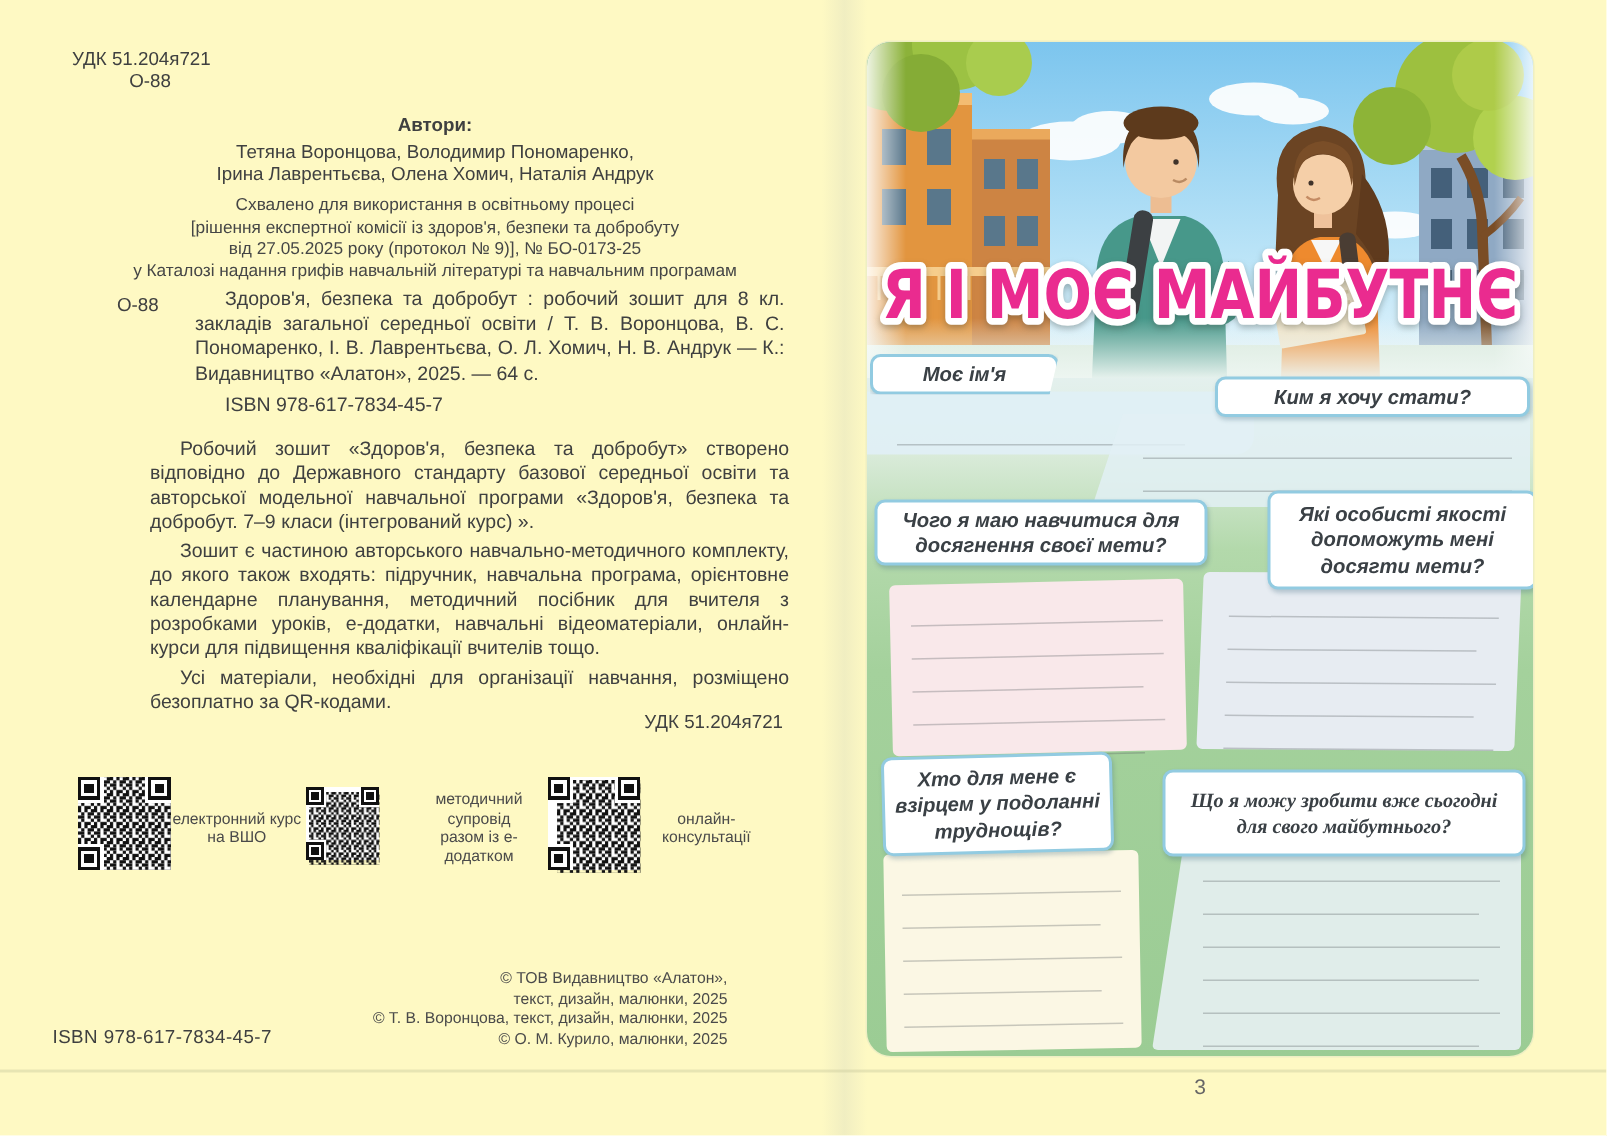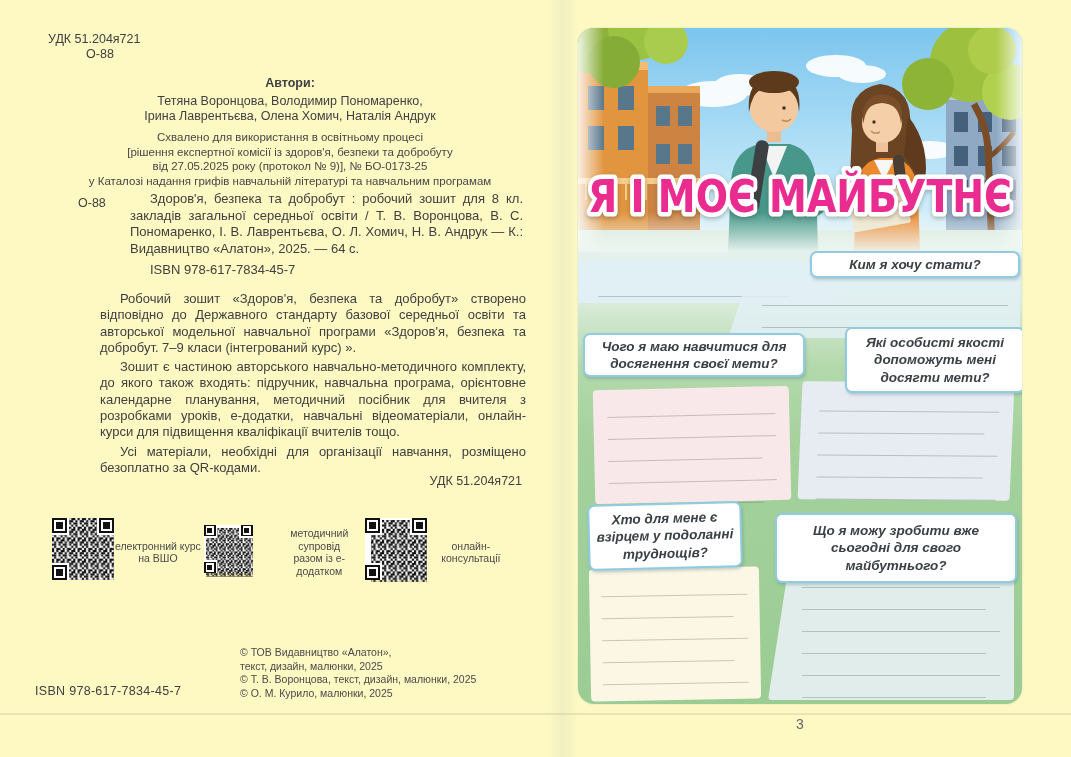--- a/index.html
+++ b/index.html
@@ -19,21 +19,21 @@
   .bib{position:absolute;left:130px;top:191px;width:393px;font-size:13px;line-height:16.5px;text-align:justify;}
   .bib .entry{text-indent:20px;margin:0;}
   .bib .isbn{margin:5px 0 0 0;text-indent:20px;text-align:left;}
   .annot{position:absolute;left:100px;top:291px;width:426px;font-size:13px;line-height:16.3px;text-align:justify;}
   .annot p{margin:0 0 3px 0;text-indent:20px;}
   .udk-bottom{position:absolute;left:96px;top:474px;width:426px;text-align:right;font-size:12.5px;}
   .qr-item{position:absolute;top:507px;width:150px;display:flex;flex-direction:row;align-items:center;}
   .qr-item .qr-svg{width:84px;height:84px;}
   .qr-item .qr-label{margin-top:6px;width:120px;text-align:center;font-size:10.5px;line-height:12.5px;color:#4a4a4a;}
   .qr-1{left:52px;} .qr-2{left:204px;gap:32px;} .qr-3{left:365px;}
-  .copyright{position:absolute;left:240px;top:646px;width:245px;text-align:left;font-size:10.5px;line-height:13.5px;color:#4a4a4a;}
+  .copyright{position:absolute;left:240px;top:646px;width:245px;text-align:right;font-size:10.5px;line-height:13.5px;color:#4a4a4a;}
   .isbn-bottom{position:absolute;left:35px;top:684px;font-size:12.5px;letter-spacing:.3px;}
   
   .spine{position:absolute;left:548px;top:0;width:30px;height:757px;
     background:linear-gradient(90deg,rgba(255,255,255,0),rgba(170,180,185,.16),rgba(255,255,255,0));}
   .bottom-edge{position:absolute;left:0;top:713px;width:1071px;height:2px;background:rgba(205,205,160,.45);}
   
   .right-page{
     position:absolute;left:578px;top:28px;width:444px;height:676px;
     border-radius:16px;overflow:hidden;
     background:linear-gradient(180deg,#f2f8fb 0%,#e7f2f5 30%,#dcecdd 40%,#b3d9ab 50%,#a4d19c 62%,#9bcc94 100%);
@@ -47,21 +47,21 @@
     position:absolute;background:#ffffff;border:2px solid #92cbe1;border-radius:7px;
     display:flex;align-items:center;justify-content:center;text-align:center;
     font-style:italic;font-weight:600;font-size:13.5px;line-height:1.28;color:#3a4045;
     box-shadow:1px 2px 3px rgba(70,110,130,.3);padding:2px 6px;box-sizing:border-box;
   }
   .fld-name{left:2px;top:208px;width:126px;height:27px;clip-path:polygon(0 0,100% 0,95% 100%,0 100%);}
   .fld-become{left:232px;top:223px;width:210px;height:27px;}
   .fld-learn{left:5px;top:305px;width:222px;height:44px;}
   .fld-qualities{left:267px;top:299px;width:180px;height:66px;}
   .fld-rolemodel{left:10px;top:475px;width:154px;height:66px;transform:rotate(-1.5deg);}
-  .fld-today{left:197px;top:485px;width:242px;height:70px;}
+  .fld-today{left:197px;top:485px;width:242px;height:58px;font-family:Liberation Serif, serif;}
   
   .name-panel{position:absolute;left:0;top:233px;width:258px;height:42px;background:rgba(224,239,246,.9);border-radius:0 0 12px 0;padding:14px 46px 0 20px;box-sizing:border-box;}
   .become-panel{position:absolute;left:150px;top:248px;width:292px;height:62px;background:rgba(226,240,245,.85);clip-path:polygon(7% 0,100% 0,100% 100%,0 100%);padding:8px 12px 0 34px;box-sizing:border-box;}
   
   .panel{position:absolute;box-sizing:border-box;border-radius:4px;}
   .panel-pink{left:16px;top:360px;width:196px;height:114px;background:#f9e8ea;transform:rotate(-1.3deg);padding:6px 14px 0 14px;}
   .panel-grey{left:222px;top:354px;width:212px;height:118px;background:#e7ecf2;transform:skewX(-2deg) rotate(.4deg);padding:8px 14px 0 18px;}
   .panel-cream{left:12px;top:540px;width:170px;height:132px;background:#fbf7e4;transform:rotate(-1deg);padding:6px 12px 0 12px;}
   .panel-teal{left:190px;top:528px;width:246px;height:144px;background:#e0edea;clip-path:polygon(9% 0,100% 0,100% 100%,0 100%);padding:10px 14px 0 34px;}
   .wline{height:21px;border-bottom:1.3px solid rgba(90,95,100,.32);}
@@ -346,20 +346,21 @@
       <rect y="184" width="444" height="40" fill="url(#fadeB)"></rect>
     </svg>
 
     <svg class="title-svg" viewBox="0 0 444 86">
       <text x="222" y="58" text-anchor="middle" font-size="45" fill="#ea2b8f" stroke="#ffffff" stroke-width="9" stroke-linejoin="round" paint-order="stroke" textLength="424" lengthAdjust="spacingAndGlyphs">Я І МОЄ МАЙБУТНЄ</text>
     </svg>
 
     <div class="name-panel">
       <div class="wline"></div>
     </div>
+    <div class="qbox fld-name">Моє ім'я</div>
 
     <div class="become-panel">
       <div class="wline"></div>
       <div class="wline"></div>
     </div>
     <div class="qbox fld-become">Ким я хочу стати?</div>
 
     <div class="panel panel-pink">
       <div class="wline"></div>
       <div class="wline"></div>

